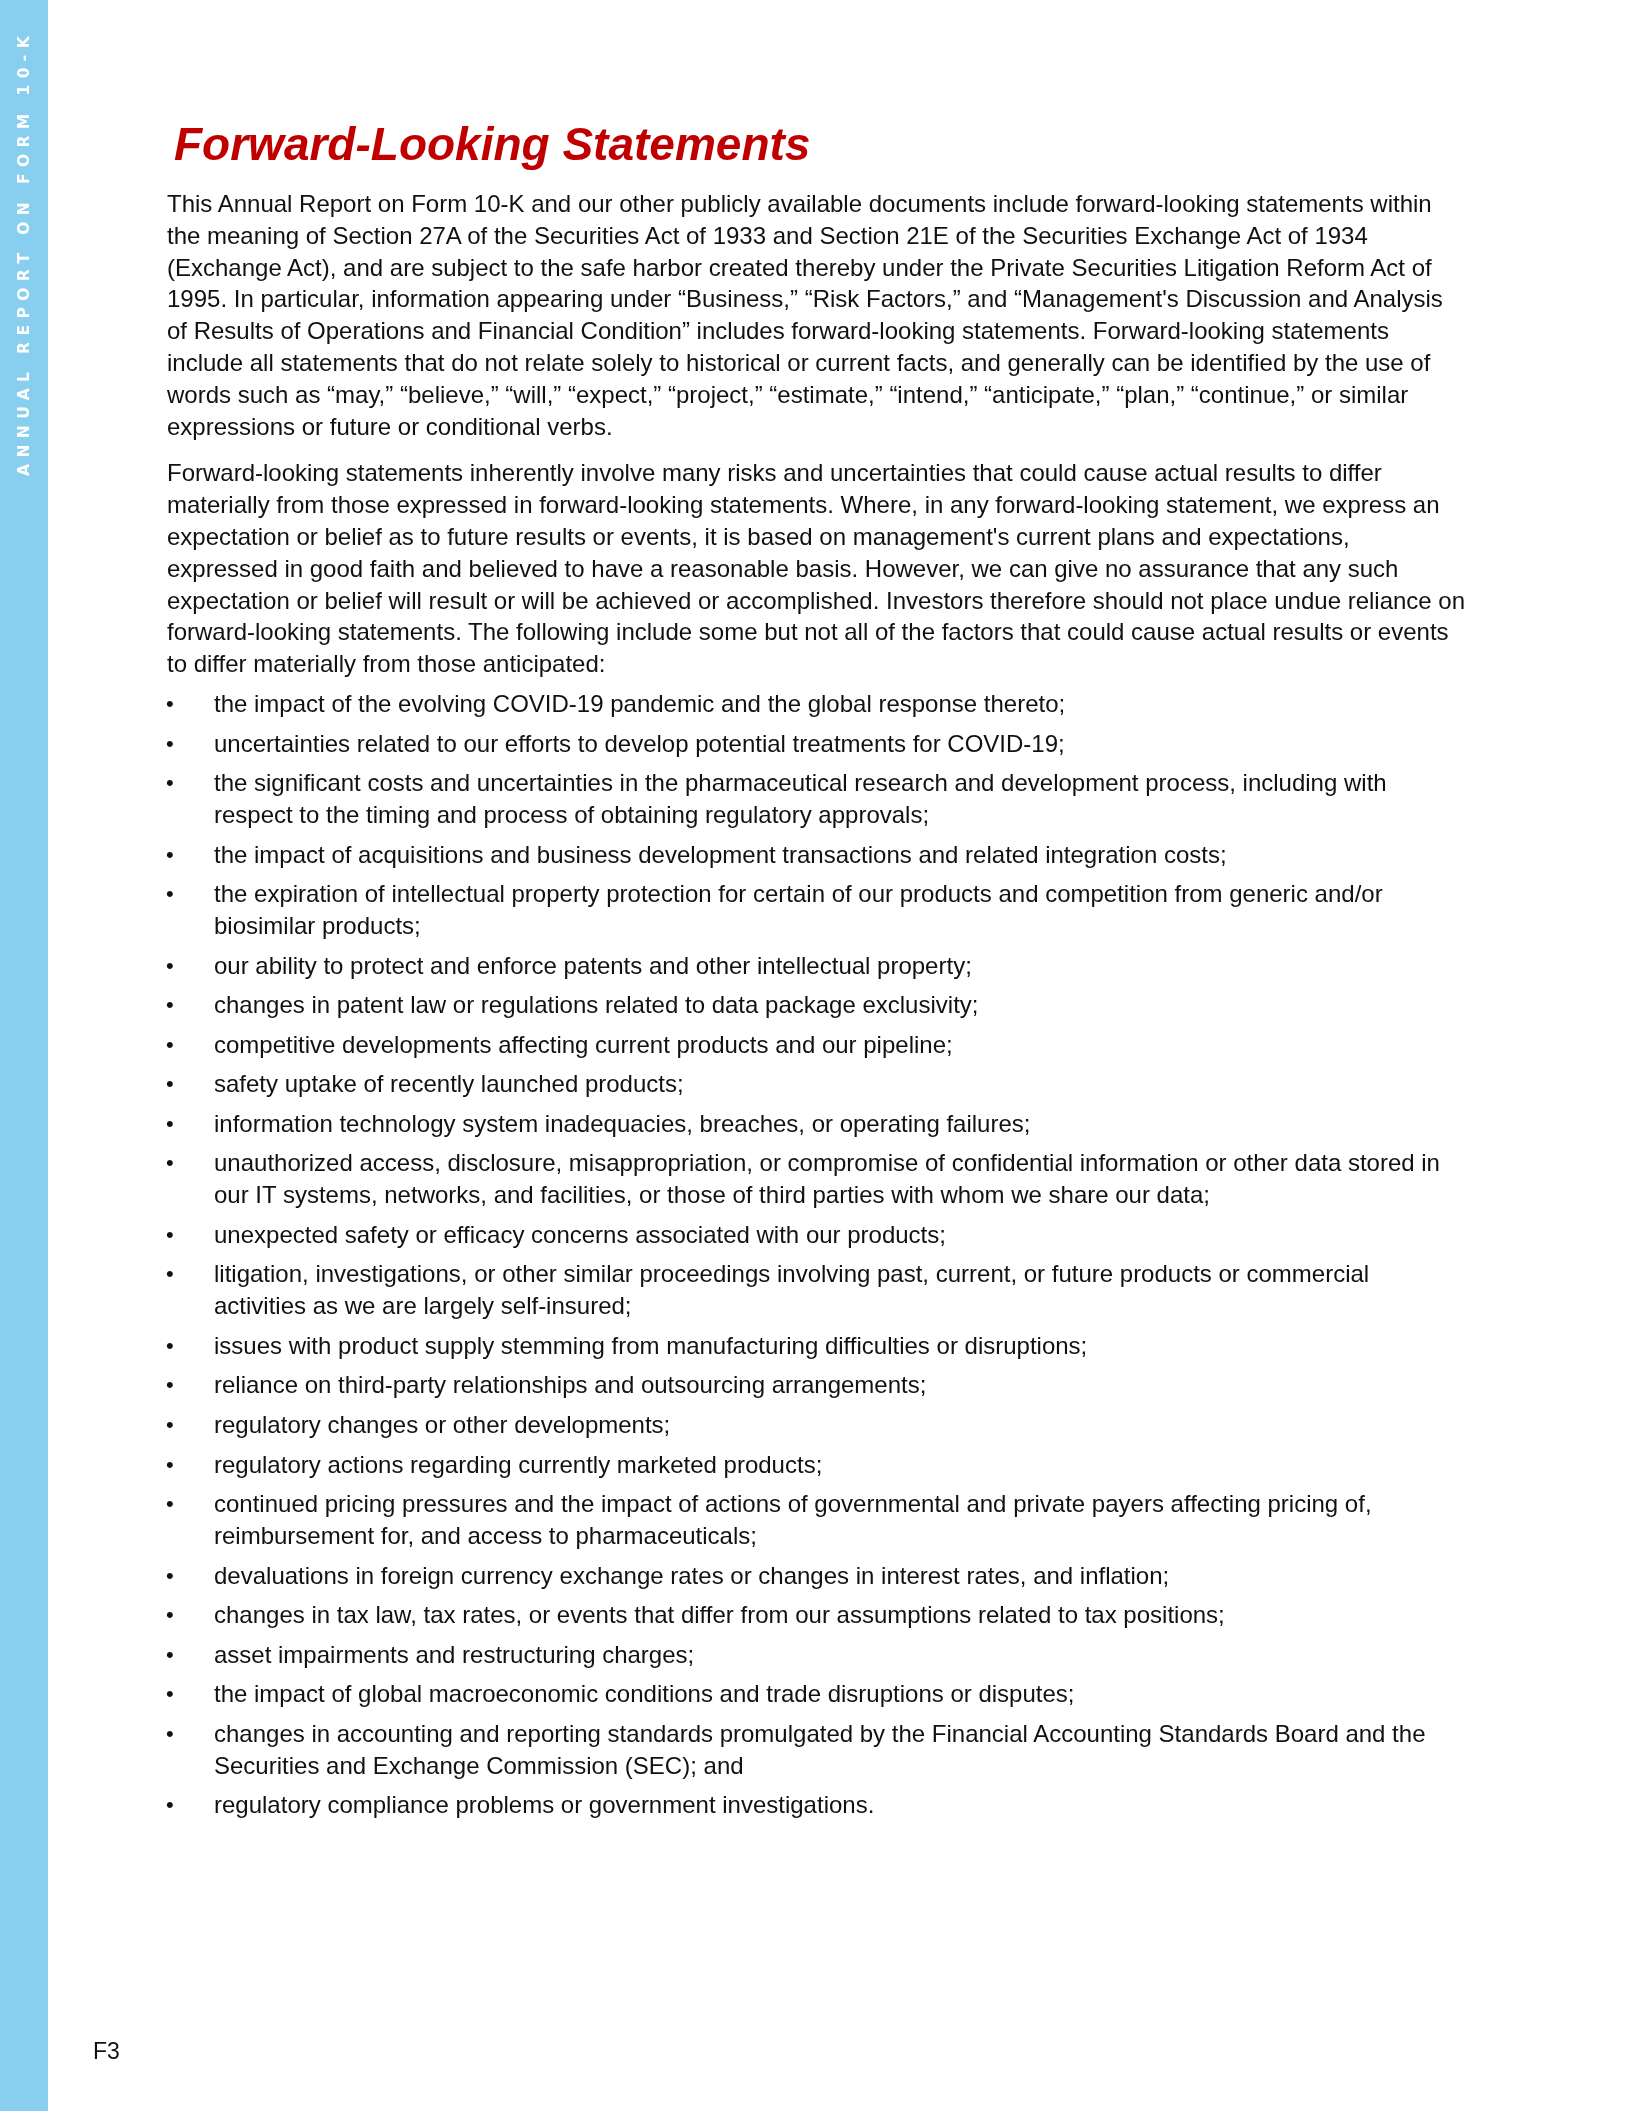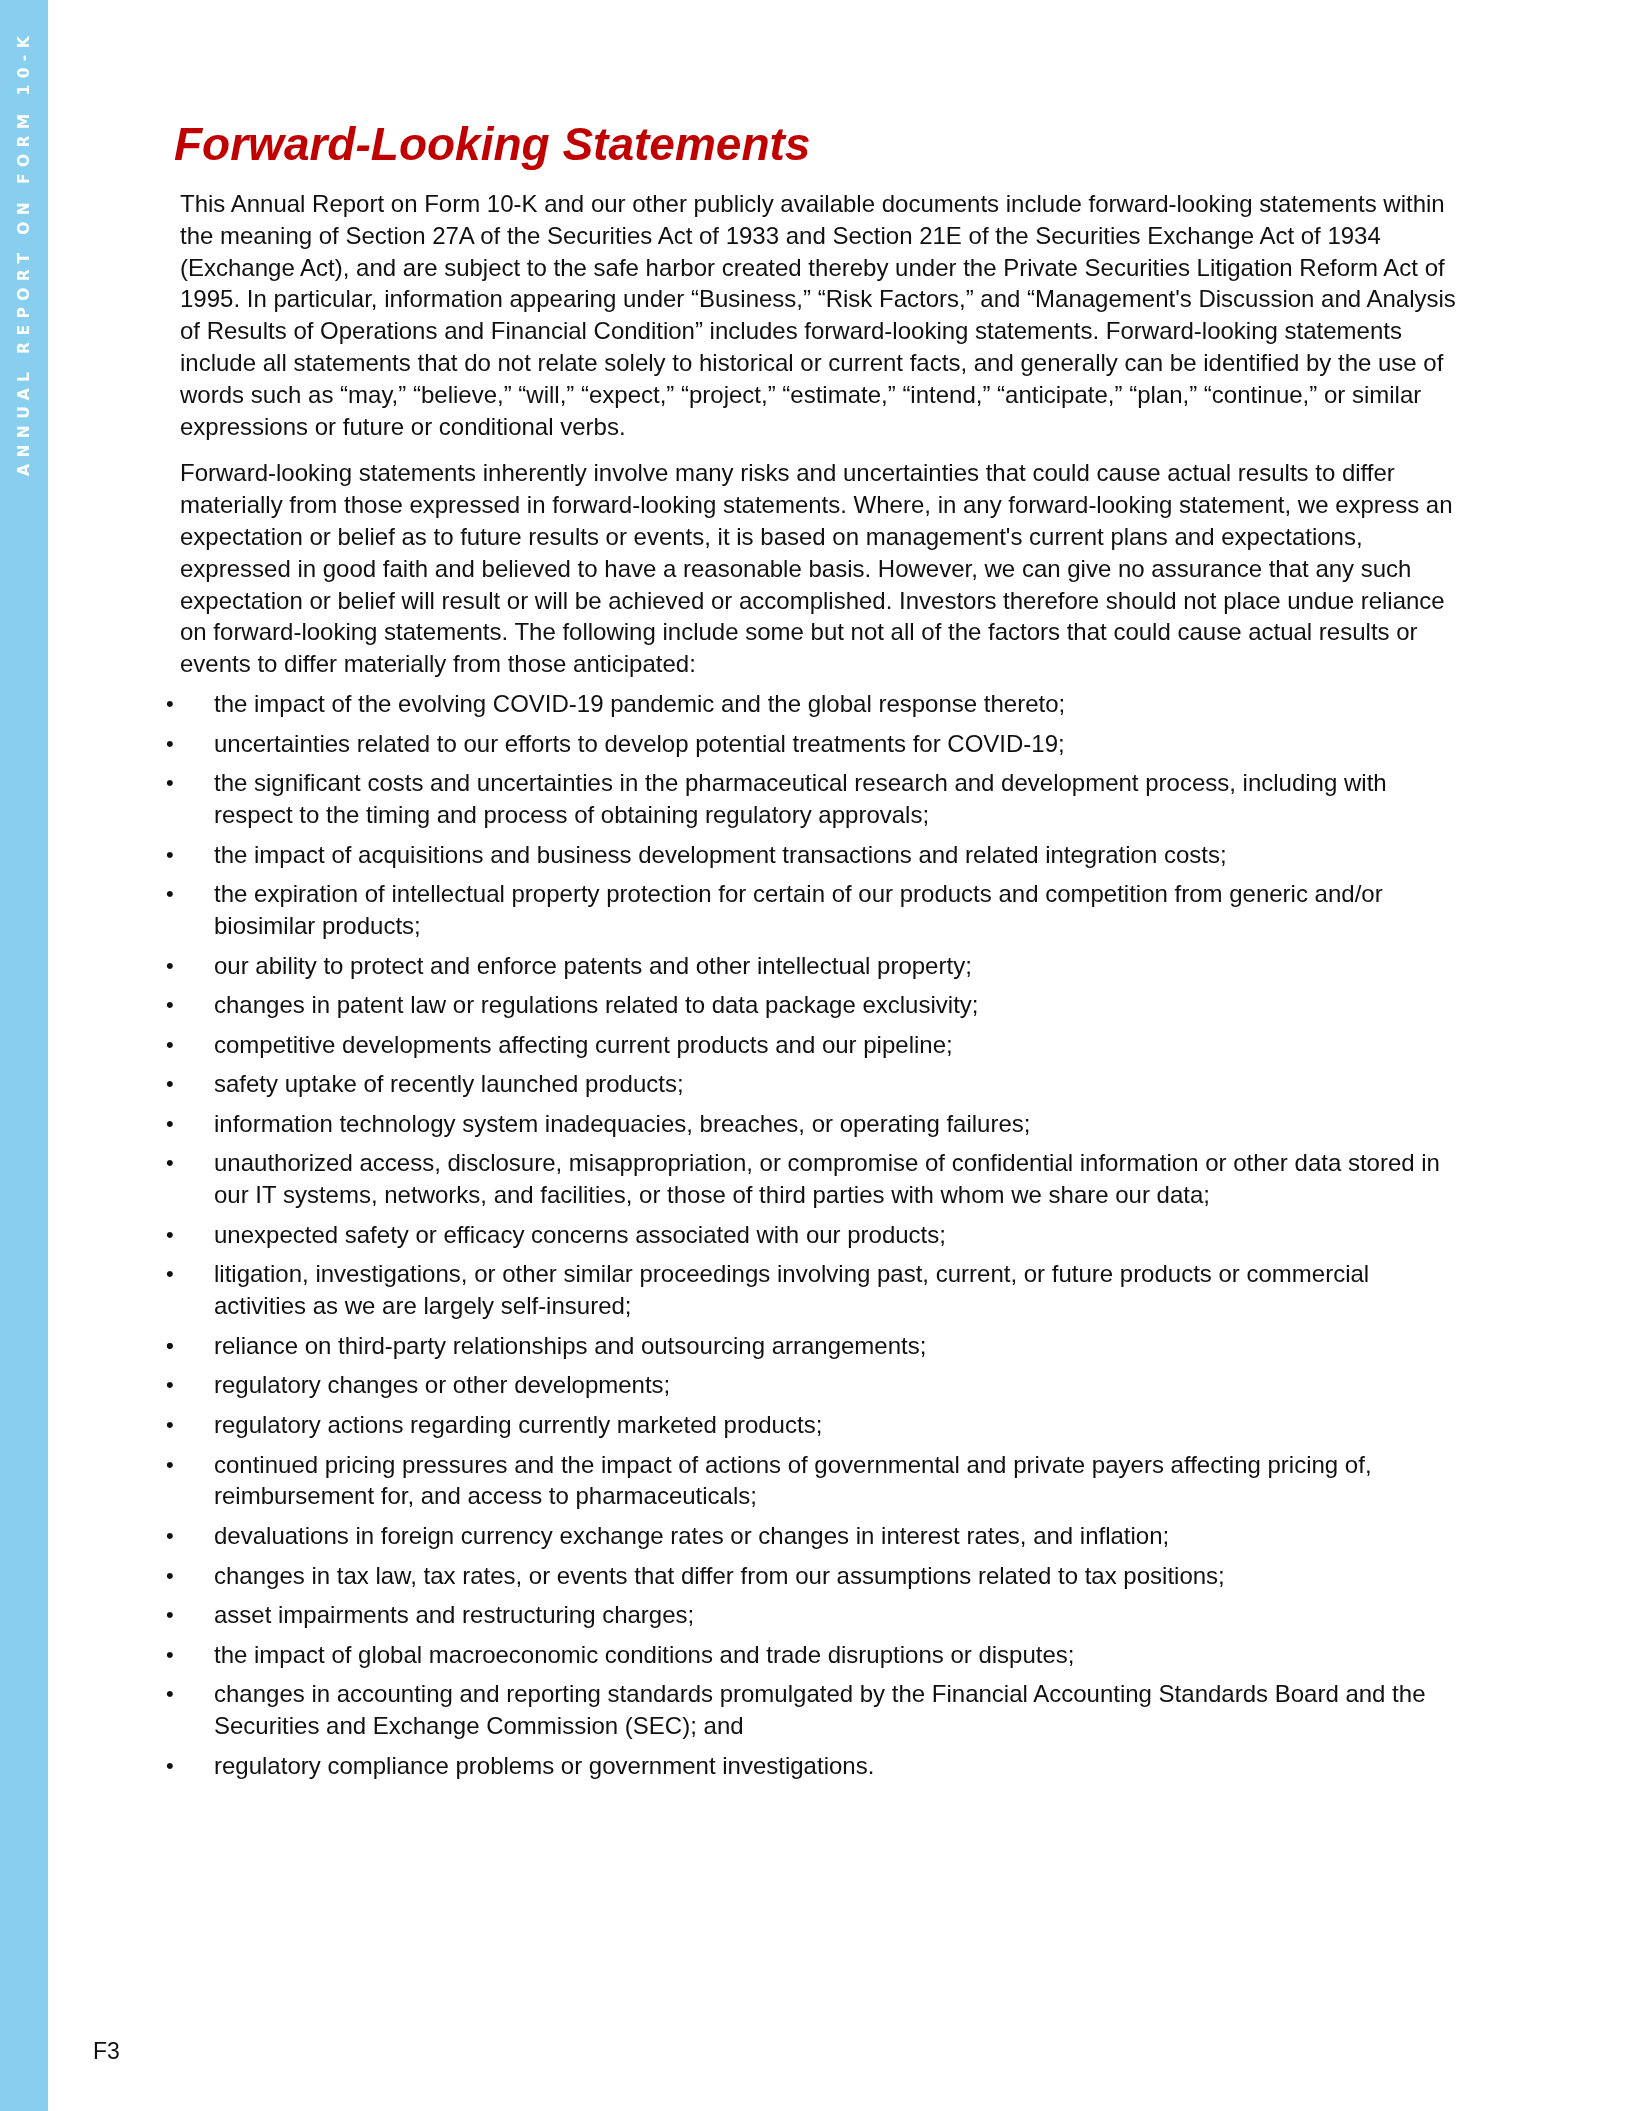--- a/index.html
+++ b/index.html
@@ -22,21 +22,21 @@
   }
   .title {
     position: absolute; left: 165px; top: 108px; margin: 9px;
     color: #C00000; font-size: 46px; font-weight: bold; font-style: italic;
     letter-spacing: 0px; white-space: nowrap;
   }
   .content {
     position: absolute; left: 166px; top: 188px; width: 1300px;
     font-size: 24px; line-height: 31.8px; color: #111111;
   }
-  .content p { margin: 0 0 15px 14px; }
+  .content p { margin: 0 0 15px 1px; }
   .bullets { list-style: none; margin: 0; padding: 0; }
   .bullets li {
     position: relative; padding-left: 48px; margin: 0 0 7.8px 0;
   }
   .bullet-dot {
     position: absolute; left: 0; top: 0; width: 20px; font-size: 22px;
   }
   .page-number {
     position: absolute; left: 93px; top: 2038px; font-size: 23px; color: #111111;
   }
@@ -60,21 +60,21 @@
       <li><span class="bullet-dot">•</span><span>the impact of acquisitions and business development transactions and related integration costs;</span></li>
       <li><span class="bullet-dot">•</span><span>the expiration of intellectual property protection for certain of our products and competition from generic and/or biosimilar products;</span></li>
       <li><span class="bullet-dot">•</span><span>our ability to protect and enforce patents and other intellectual property;</span></li>
       <li><span class="bullet-dot">•</span><span>changes in patent law or regulations related to data package exclusivity;</span></li>
       <li><span class="bullet-dot">•</span><span>competitive developments affecting current products and our pipeline;</span></li>
       <li><span class="bullet-dot">•</span><span>safety uptake of recently launched products;</span></li>
       <li><span class="bullet-dot">•</span><span>information technology system inadequacies, breaches, or operating failures;</span></li>
       <li><span class="bullet-dot">•</span><span>unauthorized access, disclosure, misappropriation, or compromise of confidential information or other data stored in our IT systems, networks, and facilities, or those of third parties with whom we share our data;</span></li>
       <li><span class="bullet-dot">•</span><span>unexpected safety or efficacy concerns associated with our products;</span></li>
       <li><span class="bullet-dot">•</span><span>litigation, investigations, or other similar proceedings involving past, current, or future products or commercial activities as we are largely self-insured;</span></li>
-      <li><span class="bullet-dot">•</span></li>
+      <li><span class="bullet-dot">•</span><span>issues with product supply stemming from manufacturing difficulties or disruptions;</span></li>
       <li><span class="bullet-dot">•</span><span>reliance on third-party relationships and outsourcing arrangements;</span></li>
       <li><span class="bullet-dot">•</span><span>regulatory changes or other developments;</span></li>
       <li><span class="bullet-dot">•</span><span>regulatory actions regarding currently marketed products;</span></li>
       <li><span class="bullet-dot">•</span><span>continued pricing pressures and the impact of actions of governmental and private payers affecting pricing of, reimbursement for, and access to pharmaceuticals;</span></li>
       <li><span class="bullet-dot">•</span><span>devaluations in foreign currency exchange rates or changes in interest rates, and inflation;</span></li>
       <li><span class="bullet-dot">•</span><span>changes in tax law, tax rates, or events that differ from our assumptions related to tax positions;</span></li>
       <li><span class="bullet-dot">•</span><span>asset impairments and restructuring charges;</span></li>
       <li><span class="bullet-dot">•</span><span>the impact of global macroeconomic conditions and trade disruptions or disputes;</span></li>
       <li><span class="bullet-dot">•</span><span>changes in accounting and reporting standards promulgated by the Financial Accounting Standards Board and the Securities and Exchange Commission (SEC); and</span></li>
       <li><span class="bullet-dot">•</span><span>regulatory compliance problems or government investigations.</span></li>

